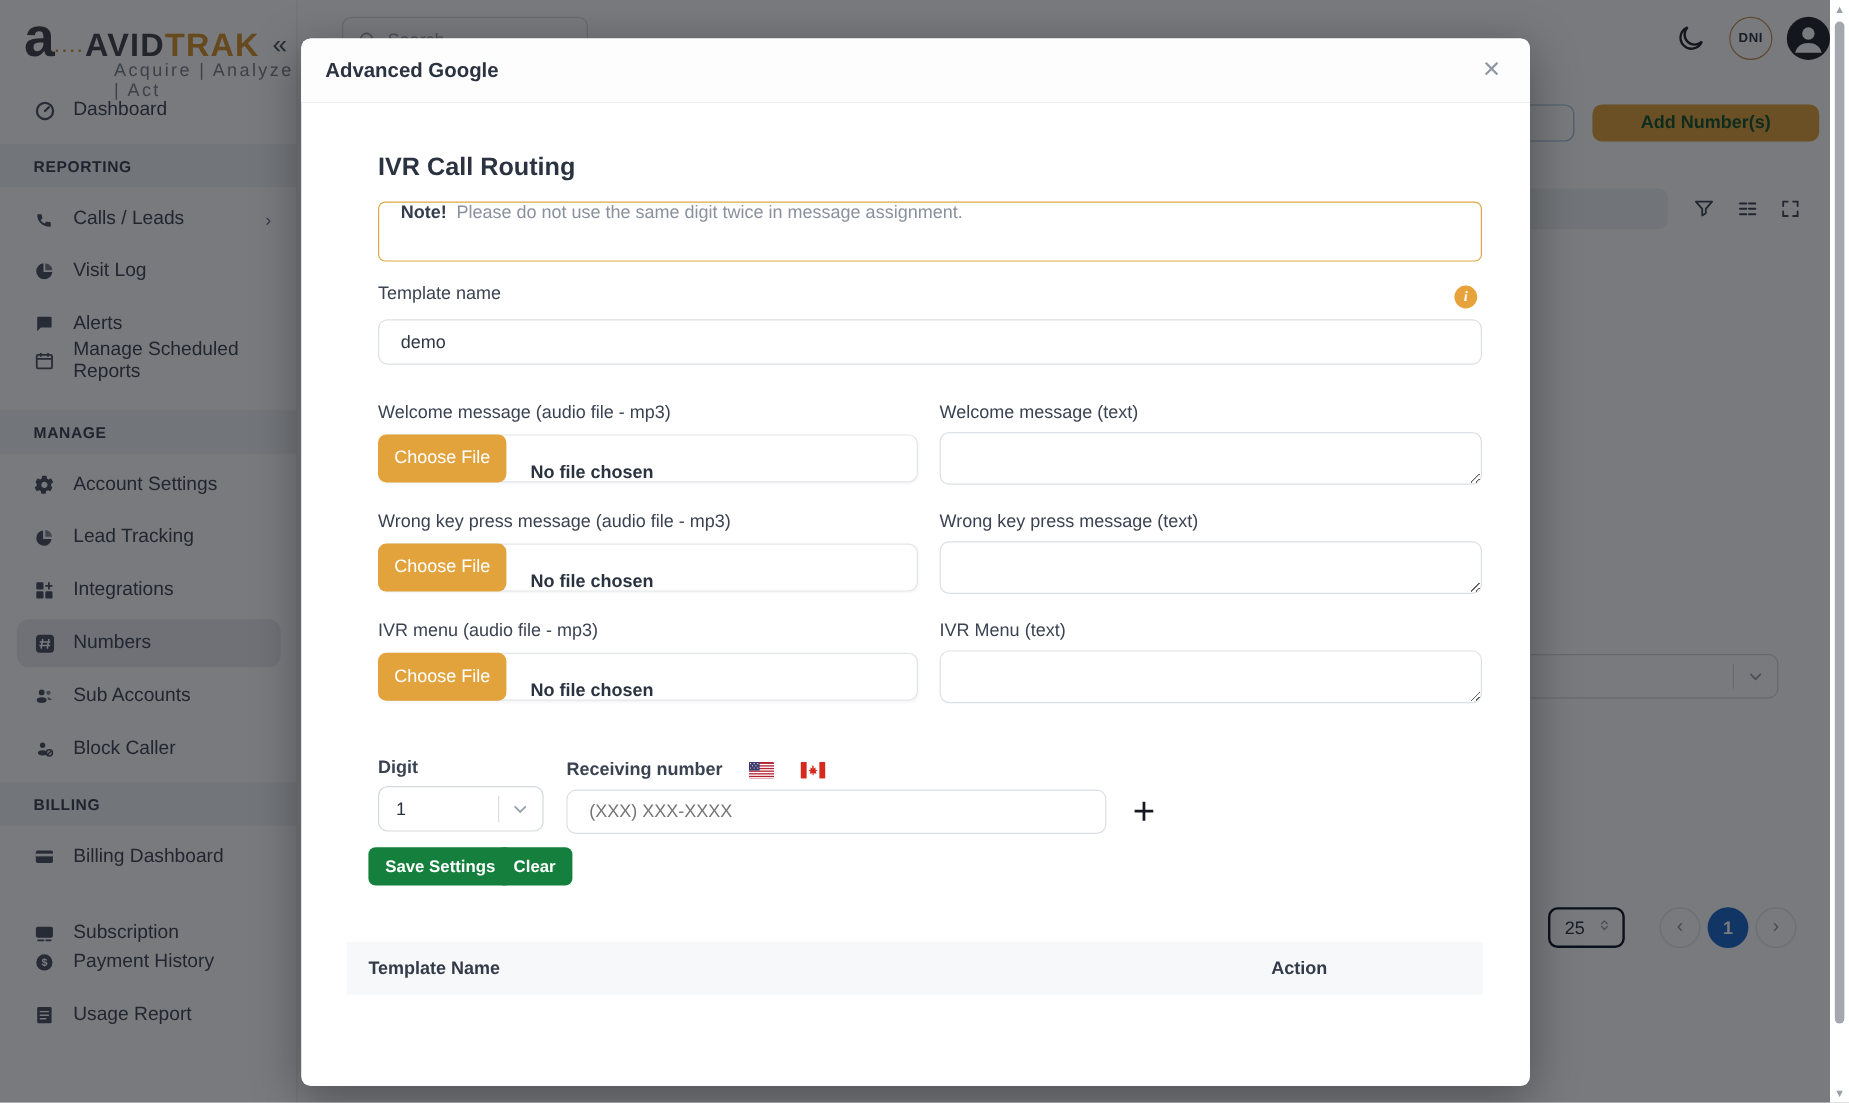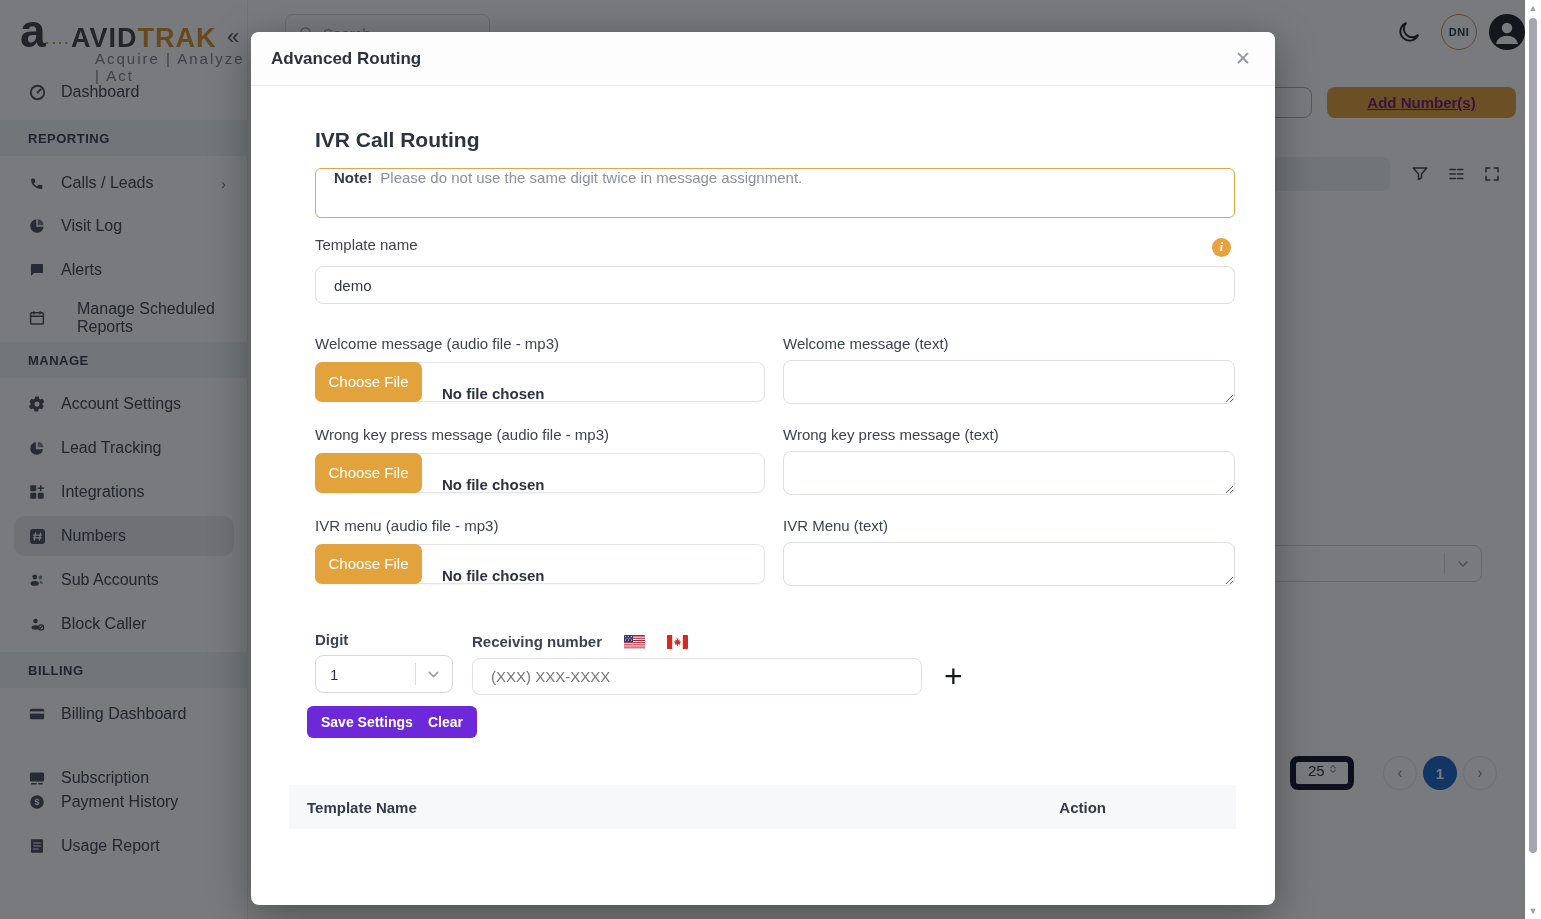--- a/index.html
+++ b/index.html
@@ -25,28 +25,28 @@
   .side-band { position:absolute; left:0; width:248px; height:36px; background:#f2f3f6; display:flex; align-items:center; padding-left:28px; font-size:13px; font-weight:700; color:#3a4150; letter-spacing:.5px; }
   .side-chevron { margin-left:auto; margin-right:22px; color:#6a7180; font-size:15px; }
 
   
   .search-box { position:absolute; left:285px; top:14px; width:205px; height:38px; border:1px solid #d9dde3; border-radius:8px; display:flex; align-items:center; padding-left:12px; color:#9aa1ab; font-size:15px; gap:8px; background:#fff; }
   .icon-btn { color:#2f3640; cursor:pointer; }
   .dni-badge { position:absolute; left:1441px; top:14px; width:36px; height:36px; border-radius:50%; border:1px solid #c89058; display:flex; align-items:center; justify-content:center; font-size:11px; font-weight:700; color:#2b3240; letter-spacing:.5px; cursor:pointer; }
   .avatar { position:absolute; left:1489px; top:14px; width:36px; height:36px; border-radius:50%; background:#20242c; overflow:hidden; cursor:pointer; }
 
   
-  .btn-amber { background:#e2a33d; color:#701a75; font-weight:700; border:none; border-radius:8px; font-size:15px; cursor:pointer; display:flex; align-items:center; justify-content:center; font-family:"Liberation Sans",sans-serif;text-decoration:underline; }
+  .btn-amber { background:#e2a33d; color:#14532d; font-weight:700; border:none; border-radius:8px; font-size:15px; cursor:pointer; display:flex; align-items:center; justify-content:center; font-family:"Liberation Sans",sans-serif; }
   .btn-outline { border:1px solid #9db7d8; background:#fff; border-radius:8px; }
   .bg-search { position:absolute; left:1240px; top:157px; width:150px; height:34px; background:#eff1f4; border-radius:8px; }
   .col-header { font-size:15px; font-weight:700; color:#3f4654; }
   .cell-text { font-size:15px; color:#3f4754; }
   .pg-circle { width:34px; height:34px; border-radius:50%; border:1px solid #e2e4e9; display:flex; align-items:center; justify-content:center; color:#8c939d; font-size:16px; cursor:pointer; background:#fff; }
   .pg-current { background:#1b66c9; border:none; color:#fff; font-weight:700; font-size:15px; }
-  .size-select { position:absolute; left:1290px; top:756px; width:64px; height:34px; border:6px solid #0f172a; border-radius:8px; display:flex; padding:0 8px 0 12px; font-size:15px; color:#2b3240; justify-content:space-between; background:#fff; cursor:pointer; }
+  .size-select { position:absolute; left:1290px; top:756px; width:64px; height:34px; border:2px solid #0f172a; border-radius:8px; display:flex; align-items:center; padding:0 8px 0 12px; font-size:15px; color:#2b3240; justify-content:space-between; background:#fff; cursor:pointer; }
 
   
   #overlay { position:absolute; inset:0; background:rgba(10,13,18,0.55); z-index:10; }
 
   
   #modal { position:absolute; left:251px; top:32px; width:1024px; height:873px; background:#fff; border-radius:8px; z-index:20; box-shadow:0 10px 40px rgba(0,0,0,.35); }
   .modal-header { position:absolute; left:0; top:0; width:100%; height:54px; border-bottom:1px solid #ebedf0; background:#fdfdfe; border-radius:8px 8px 0 0; display:flex; align-items:center; padding:0 24px 0 20px; }
   .modal-title { font-size:17px; font-weight:700; color:#2b3240; }
   .modal-close { margin-left:auto; font-size:19px; color:#9099a3; cursor:pointer; line-height:1; }
   .ivr-heading { position:absolute; left:64px; top:96px; font-size:21px; font-weight:600; color:#2b3240; }
@@ -58,21 +58,21 @@
   .info-icon { position:absolute; right:44px; top:206px; width:19px; height:19px; border-radius:50%; background:#e8a23b; color:#fff; font-size:12px; font-weight:700; font-style:italic; display:flex; align-items:center; justify-content:center; cursor:pointer; font-family:"Liberation Serif",serif; }
   .file-box { position:absolute; width:450px; height:40px; border:1px solid #e2e5e9; border-radius:8px; box-shadow:0 1px 2px rgba(0,0,0,.04); display:flex; align-items:center; background:#fff; }
   .choose-btn { height:40px; width:107px; margin-left:-1px; margin-top:-1px; border-radius:7px; background:#e2a33d; color:#fff; font-size:15px; border:none; cursor:pointer; font-family:"Liberation Sans",sans-serif; }
   .no-file { margin-left:20px; font-size:15px; font-weight:700; color:#2b3340;margin-top:22px; }
   .msg-textarea { position:absolute; width:452px; height:44px; border:1px solid #dcdfe4; border-radius:8px; resize:both; font-family:"Liberation Sans",sans-serif; font-size:15px; padding:8px 12px; outline:none; color:#2f3744; }
   .digit-select { position:absolute; left:64px; top:623px; width:138px; height:38px; border:1px solid #d5d9de; border-radius:8px; display:flex; align-items:center; padding-left:14px; font-size:15px; color:#2b3240; cursor:pointer; background:#fff; }
   .sel-divider { position:absolute; right:36px; top:7px; bottom:7px; width:1px; background:#d9dde2; }
   .sel-chevron { position:absolute; right:10px; color:#9aa1ab; display:flex; }
   .flag { width:21px; height:14px; display:inline-block; vertical-align:middle; border-radius:1px; overflow:hidden; }
   .plus-btn { position:absolute; left:693px; top:628px; font-size:32px; font-weight:300; color:#15181d; cursor:pointer; line-height:1; }
-  .action-btn { position:absolute; top:674px; height:32px; border:none; border-radius:6px; background:#6d28d9; color:#fff; font-size:14px; font-weight:700; padding:0 14px; cursor:pointer; font-family:"Liberation Sans",sans-serif; }
+  .action-btn { position:absolute; top:674px; height:32px; border:none; border-radius:6px; background:#15803d; color:#fff; font-size:14px; font-weight:700; padding:0 14px; cursor:pointer; font-family:"Liberation Sans",sans-serif; }
   .tmpl-table-header { position:absolute; left:38px; top:753px; width:947px; height:44px; background:#f7f8fa; display:flex; align-items:center; }
   .tmpl-col { font-size:15px; font-weight:700; color:#333b49; }
 
   
   #scrollbar { position:absolute; right:0; top:0; width:16px; height:919px; background:#fff; z-index:30; }
   #scroll-thumb { position:absolute; left:4px; top:18px; width:8px; height:835px; background:#a4a7ad; border-radius:4px; }
   .scroll-arrow { position:absolute; left:0; width:16px; text-align:center; color:#9aa0a6; font-size:9px; }
 </style>
 </head>
 <body>
@@ -117,21 +117,21 @@
       <span>Visit Log</span>
     </div>
     <div class="side-row" style="top:248px;">
       <span class="s-icon">
           <svg viewBox="0 0 24 24" width="18" height="18">
             <path d="M5 4h14a1 1 0 0 1 1 1v10a1 1 0 0 1-1 1H8l-4 4V5a1 1 0 0 1 1-1z" fill="currentColor"></path>
           </svg>
         </span>
       <span>Alerts</span>
     </div>
-    <div class="side-row" style="top:296px;gap:16px;">
+    <div class="side-row" style="top:279px;">
       <span class="s-icon">
           <svg viewBox="0 0 24 24" width="18" height="18">
             <rect x="3.5" y="5" width="17" height="15" rx="1.5" fill="none" stroke="currentColor" stroke-width="2"></rect>
             <path d="M3.5 9.5h17M8 3v4M16 3v4" stroke="currentColor" stroke-width="2"></path>
           </svg>
         </span>
       <span>Manage Scheduled Reports</span>
     </div>
 
     <div class="side-band" style="top:342px;">MANAGE</div>
@@ -292,21 +292,21 @@
     </div>
   <div class="pg-circle abs" style="left:1463px; top:756px;">
       <span>›</span>
     </div>
 </div>
 
 <div id="overlay"></div>
 
 <div id="modal">
   <div class="modal-header">
-    <span class="modal-title">Advanced Routing</span>
+    <span class="modal-title">Advanced Google</span>
     <span class="modal-close">✕</span>
   </div>
 
   <div class="ivr-heading">IVR Call Routing</div>
 
   <div class="note-box">
     <span class="note-label">Note!</span>
     <span class="note-text">Please do not use the same digit twice in message assignment.</span>
   </div>
 

